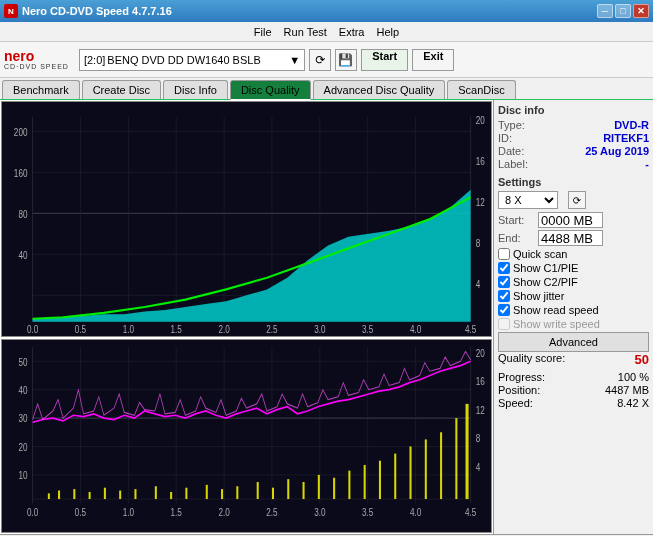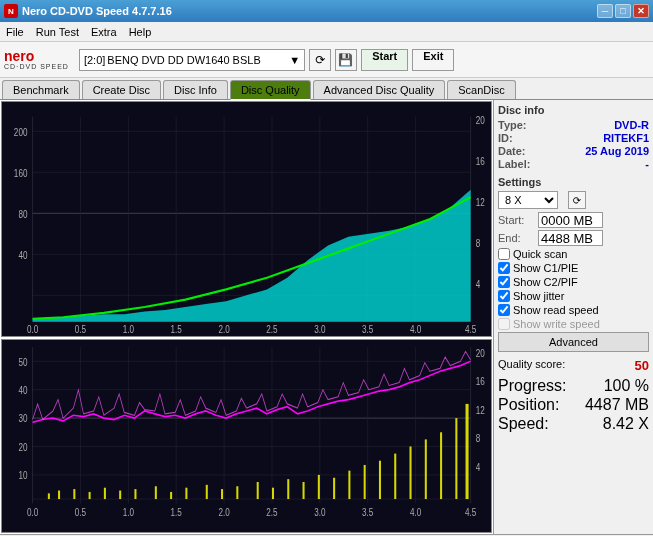--- a/index.html
+++ b/index.html
@@ -26,21 +26,22 @@
     }
     .title-btn.close { background: #c0392b; }
     
     
     .menu-bar {
       background: #f0f0f0;
       height: 20px;
       display: flex;
       align-items: center;
       border-bottom: 1px solid #ccc;
-      padding: 0 0;
+      padding: 0 16px;
+      justify-content: center;
     }
     .menu-item { padding: 2px 6px; font-size: 11px; cursor: pointer; }
     
     
     .toolbar {
       background: #f5f5f5;
       height: 36px;
       display: flex;
       align-items: center;
       padding: 2px 4px;
@@ -72,21 +73,21 @@
       display: flex;
       background: #f0f0f0;
       border-bottom: 1px solid #22c55e;
       padding: 2px 2px 0 2px;
     }
     .tab {
       padding: 3px 10px; font-size: 11px; cursor: pointer;
       border: 1px solid #999; border-bottom: none; background: #e0e0e0;
       margin-right: 2px; border-radius: 3px 3px 0 0;
     }
-    .tab.active { background: #4d7c0f; border-bottom: 1px solid white; margin-bottom: -1px; }
+    .tab.active { background: #15803d; border-bottom: 1px solid white; margin-bottom: -1px; }
     
     
     .main-content {
       display: flex;
       height: calc(536px - 22px - 20px - 36px - 24px);
       background: white;
     }
     
     
     .right-panel {
@@ -103,21 +104,21 @@
       margin-bottom: 3px;
       color: #333;
     }
     
     .info-row {
       display: flex;
       justify-content: space-between;
       margin-bottom: 1px;
       font-size: 11px;
     }
-    .info-label { color: #555; font-weight: bold; }
+    .info-label { color: #555; }
     .info-value { color: #0000cc; font-weight: bold; }
     
     .settings-section { margin-top: 6px; }
     
     .speed-row {
       display: flex; align-items: center; gap: 10px; margin-bottom: 3px;
     }
     .speed-select {
       border: 1px solid #999; background: white; height: 18px; font-size: 11px; width: 60px; padding: 0 2px;
     }
@@ -136,27 +137,27 @@
     }
     .checkbox-row input[type="checkbox"] { margin: 0; width: 12px; height: 12px; }
     
     .advanced-btn {
       width: 100%; height: 20px; border: 1px solid #999; background: #e0e0e0;
       cursor: pointer; font-size: 11px; margin-top: 2px;
       display: flex; align-items: center; justify-content: center;
     }
     
     .quality-score-row {
-      display: flex; justify-content: space-between; margin-top: 6px; font-size: 11px;
+      display: flex; justify-content: space-between; font-size: 11px;
     }
     .quality-score-val { color: #cc0000; font-weight: bold; font-size: 13px; }
     
     .progress-section { margin-top: 4px; }
     .prog-row {
-      display: flex; justify-content: space-between; margin-bottom: 1px; font-size: 16px;
+      display: flex; justify-content: space-between; margin-bottom: 1px; font-size: 11px;
     }
     
     
     .bottom-stats {
       height: 50px;
       background: #f0f0f0;
       border-top: 1px solid #999;
       display: flex;
       align-items: center;
       padding: 2px 4px;

